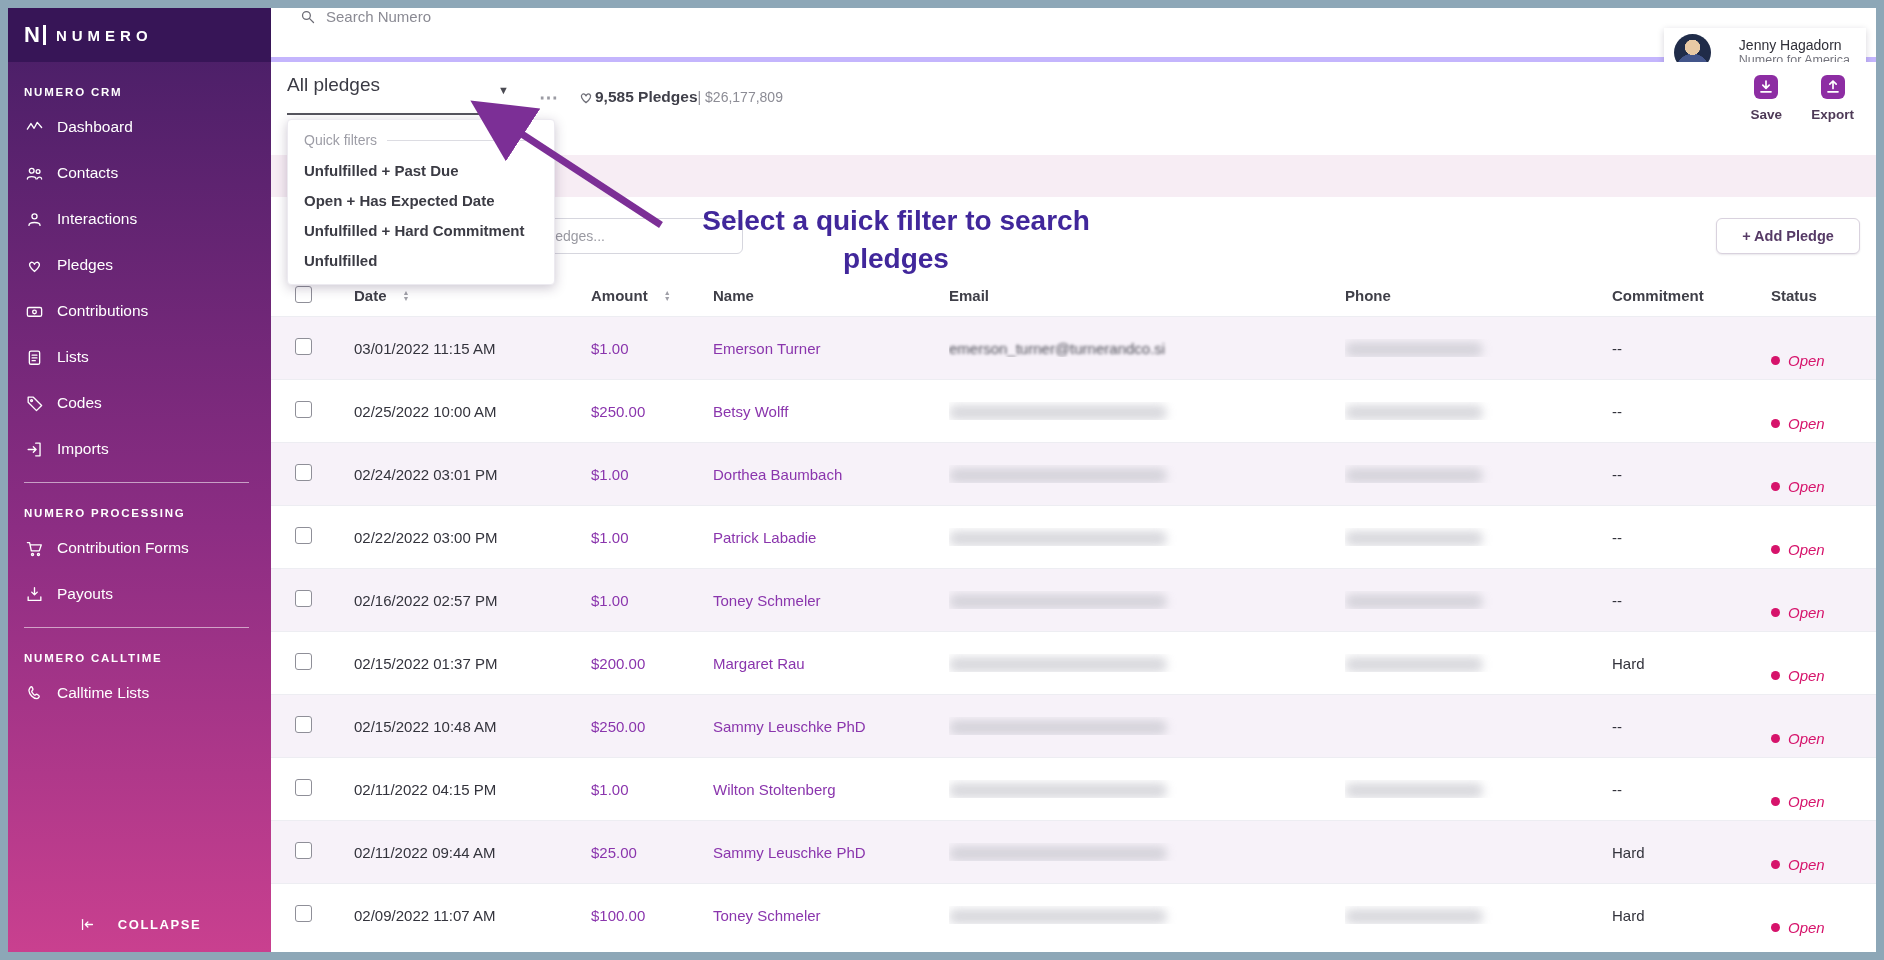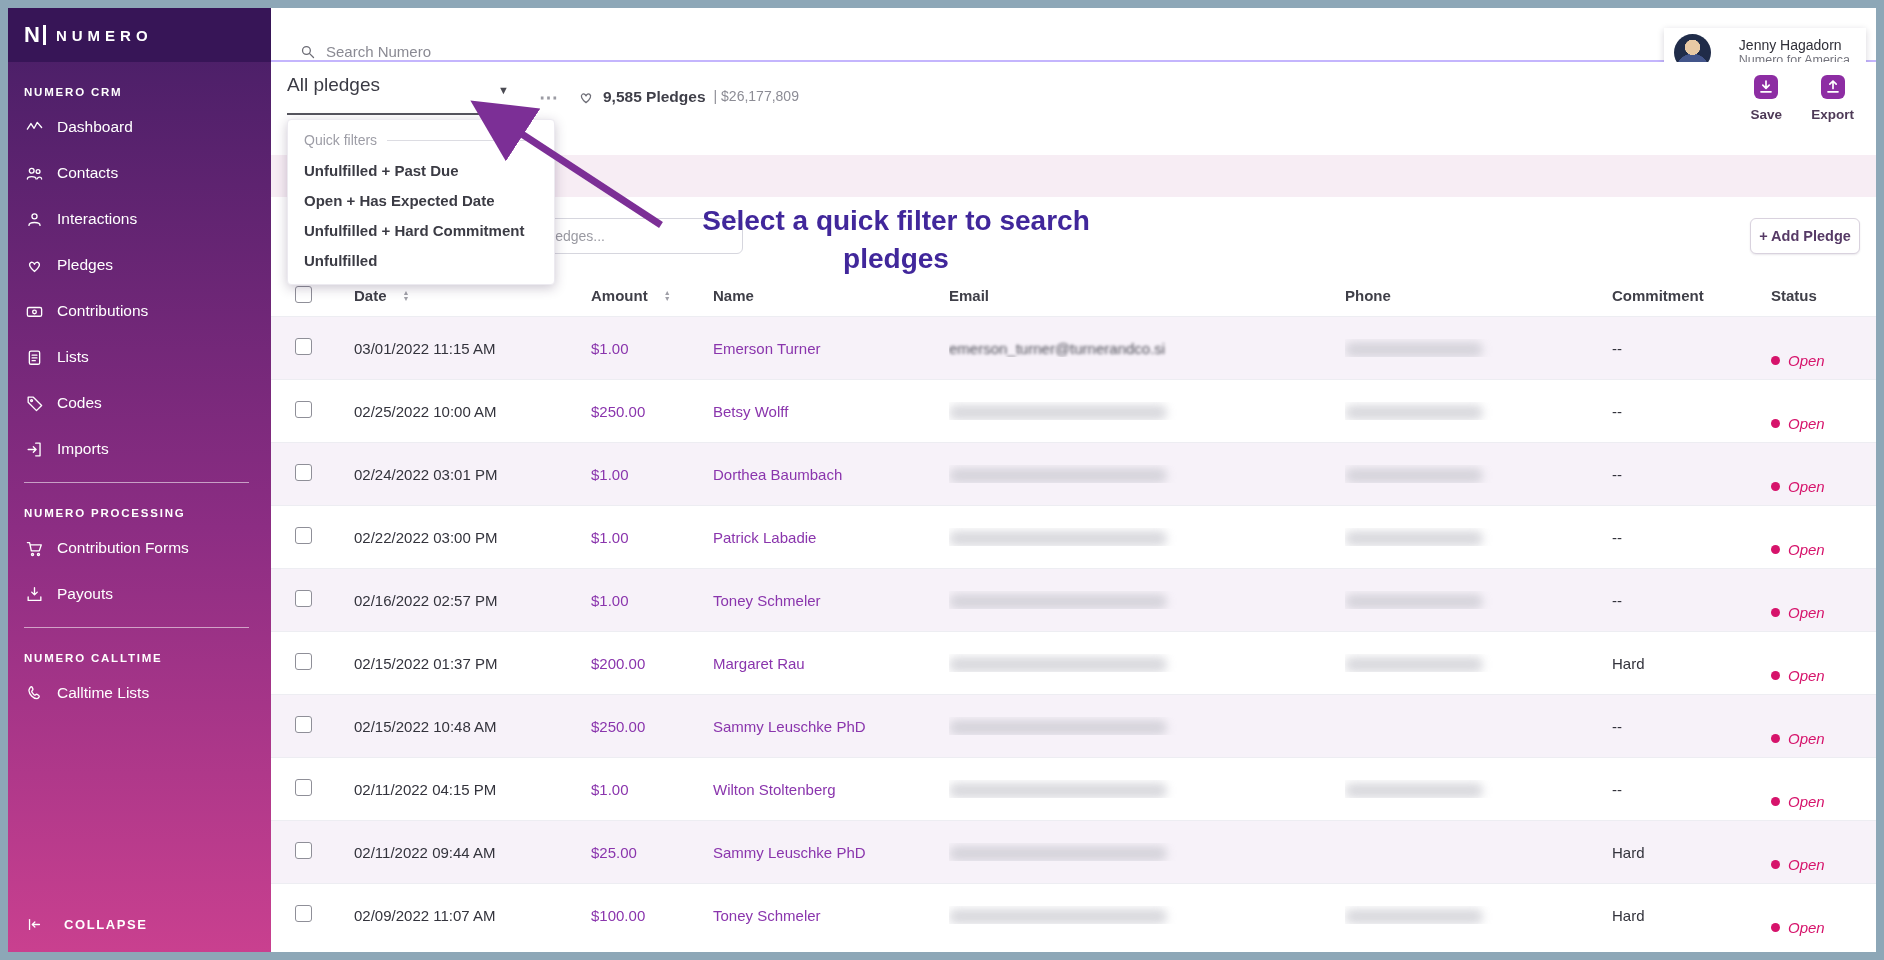--- a/index.html
+++ b/index.html
@@ -18,55 +18,55 @@
     color:#fff; display:flex; flex-direction:column; overflow:hidden;
   }
   .logo-bar { height:54px; flex:0 0 54px; background:var(--logo-bar); display:flex; align-items:center; gap:10px; padding-left:16px; }
   .logo-n { font-weight:800; font-size:22px; border-right:3px solid #fff; padding-right:3px; line-height:20px; }
   .logo-text { letter-spacing:5px; font-size:15px; font-weight:600; }
   .section-label { margin:24px 0 6px 16px; font-size:11.5px; font-weight:700; letter-spacing:1.8px; }
   .nav-item { display:flex; align-items:center; gap:13px; padding:13px 16px; font-size:15.5px; cursor:pointer; }
   .nav-icon { width:20px; height:20px; display:inline-flex; align-items:center; justify-content:center; }
   .nav-divider { height:1px; background:rgba(255,255,255,.55); margin:10px 22px 10px 16px; }
   .sidebar-spacer { flex:1; }
-  .collapse-btn { display:flex; align-items:center; gap:20px; padding:14px 16px 18px; font-size:13px; font-weight:700; letter-spacing:1.6px; cursor:pointer; }
+  .collapse-btn { display:flex; align-items:center; gap:20px; padding:14px 16px 18px; font-size:13px; font-weight:700; letter-spacing:1.6px; cursor:pointer;justify-content:center; }
 
   
   .main { flex:1; display:flex; flex-direction:column; min-width:0; }
-  .topbar { height:54px; flex:0 0 54px; background:#fff; border-bottom:2px solid #c4b5fd; position:relative; display:flex; align-items:flex-end; }
+  .topbar { height:54px; flex:0 0 54px; background:#fff; border-bottom:5px solid #c4b5fd; position:relative; display:flex; align-items:flex-start; }
   .global-search { display:flex; align-items:center; gap:10px; margin-left:28px; color:#8a8a93; font-size:15px; cursor:text; }
   .user-card { position:absolute; top:0; right:10px; background:#fff; border-radius:0 0 10px 10px;
     box-shadow:0 2px 7px rgba(30,20,50,.18); padding:6px 16px 7px 10px; display:flex; align-items:center; gap:28px; cursor:pointer;margin-top:20px; }
   .avatar { width:37px; height:37px; border-radius:50%;
     background: radial-gradient(circle at 50% 36%, #e9c9a4 0 25%, rgba(0,0,0,0) 26%),
                 radial-gradient(circle at 50% 98%, #43558a 0 40%, rgba(0,0,0,0) 41%), #202c49; }
   .user-name { font-size:14px; color:#2f2f38; line-height:16px; }
   .user-org { font-size:12.5px; color:#74747d; line-height:15px; }
 
   .content { position:relative; flex:1; background:#fff; overflow:hidden; }
 
   
   .view-selector { position:absolute; left:16px; top:20px; width:226px; height:33px; display:flex; align-items:flex-end; justify-content:space-between;
     font-size:19px; color:#3a3a44; border-bottom:2px solid #56565e; padding-bottom:17px; cursor:pointer; z-index:2; }
   .caret { font-size:11px; color:#4a4a52; padding-right:4px; }
   .more-btn { position:absolute; left:268px; top:24px; font-size:19px; letter-spacing:2px; color:#9b9ba3; font-weight:700; cursor:pointer; }
-  .count-group { position:absolute; left:306px; top:26px; display:flex; gap:8px; }
+  .count-group { position:absolute; left:306px; top:26px; display:flex; align-items:center; gap:0; }
   .count-icon { color:#6f6f78; display:inline-flex; }
   .count-main { font-size:15.5px; font-weight:700; color:#3f3f49; }
   .count-total { font-size:14px; color:#8c8c95; }
   .icon-btn { position:absolute; top:13px; display:flex; flex-direction:column; align-items:center; gap:4px; cursor:pointer; }
   .icon-btn .lbl { font-size:13.5px; color:#4e3a57; font-weight:600; }
   .btn-save { right:94px; }
   .btn-export { right:22px; }
 
   .band { position:absolute; left:0; right:0; top:93px; height:42px; background:var(--band); }
 
   .search-pledges { position:absolute; left:210px; top:156px; width:262px; height:36px; border:1px solid #d6d6de; border-radius:6px;
     background:#fff; display:flex; align-items:center; padding-left:14px; color:#9a9aa2; font-size:14px; z-index:1; cursor:text; }
-  .add-pledge { position:absolute; right:16px; top:156px; width:110px; height:36px; background:#fff; border:1px solid #d9d2de; border-radius:6px;
+  .add-pledge { position:absolute; right:16px; top:156px; width:144px; height:36px; background:#fff; border:1px solid #d9d2de; border-radius:6px;
     box-shadow:0 1px 2px rgba(40,20,60,.10); color:#563a66; font-size:14.5px; font-weight:600; display:flex; align-items:center; justify-content:center; cursor:pointer; }
 
   
   .table { position:absolute; left:0; right:0; top:213px; bottom:0; }
   .thead, .trow { display:grid; grid-template-columns:83px 237px 122px 236px 396px 267px 159px 1fr; align-items:center; }
   .thead { height:41px; font-size:15px; color:#3f3f48; font-weight:600; }
   .trow { height:63px; border-top:1px solid #ededf2; font-size:15px; color:#33333c; }
   .trow.alt { background:var(--row-alt); }
   .td { padding-right:10px; white-space:nowrap; overflow:hidden; }
   .col-check { padding-left:24px; }

